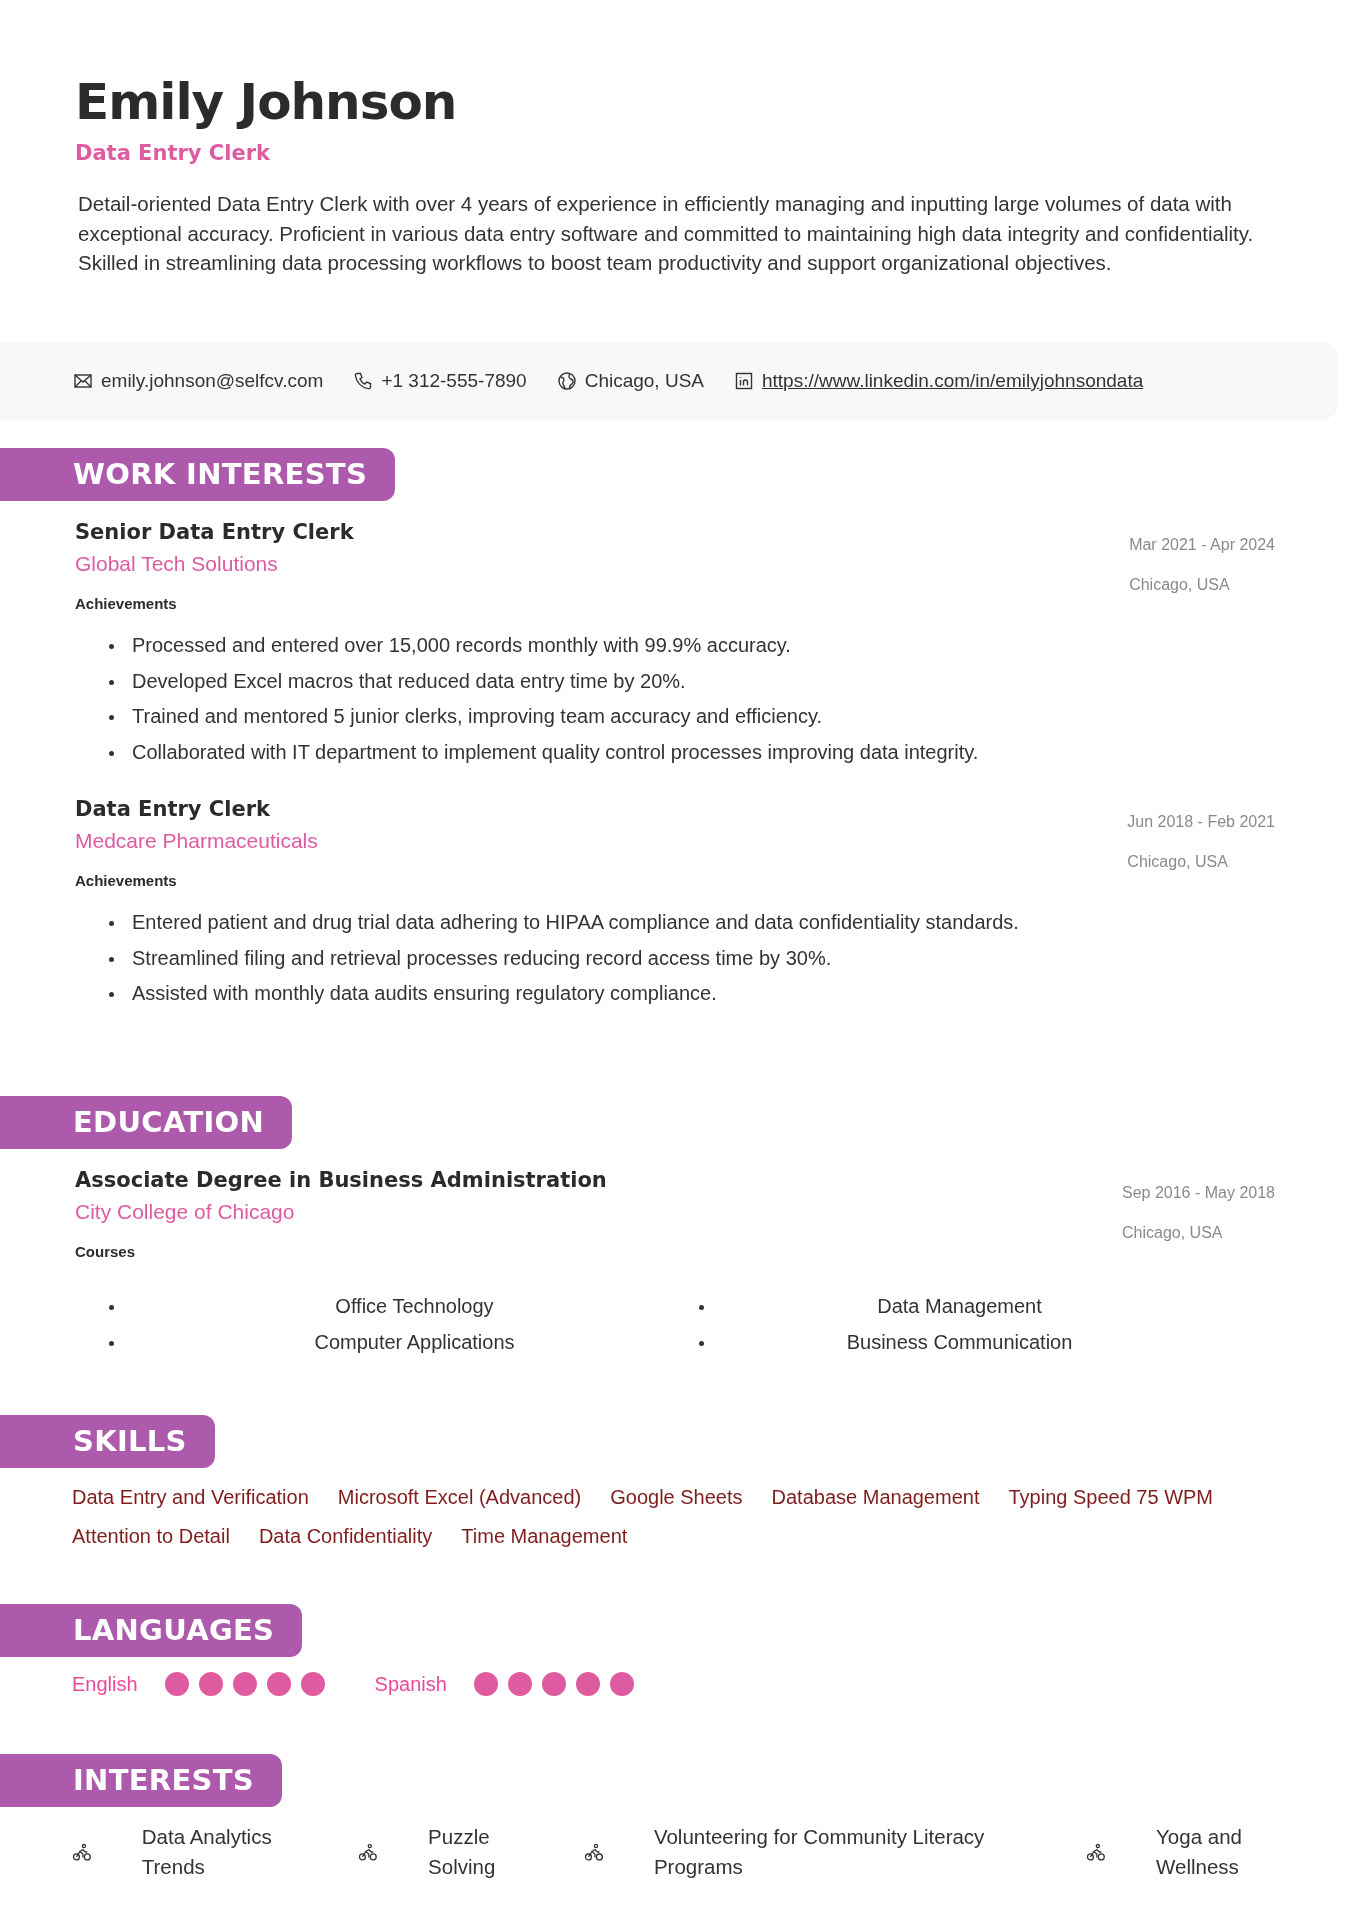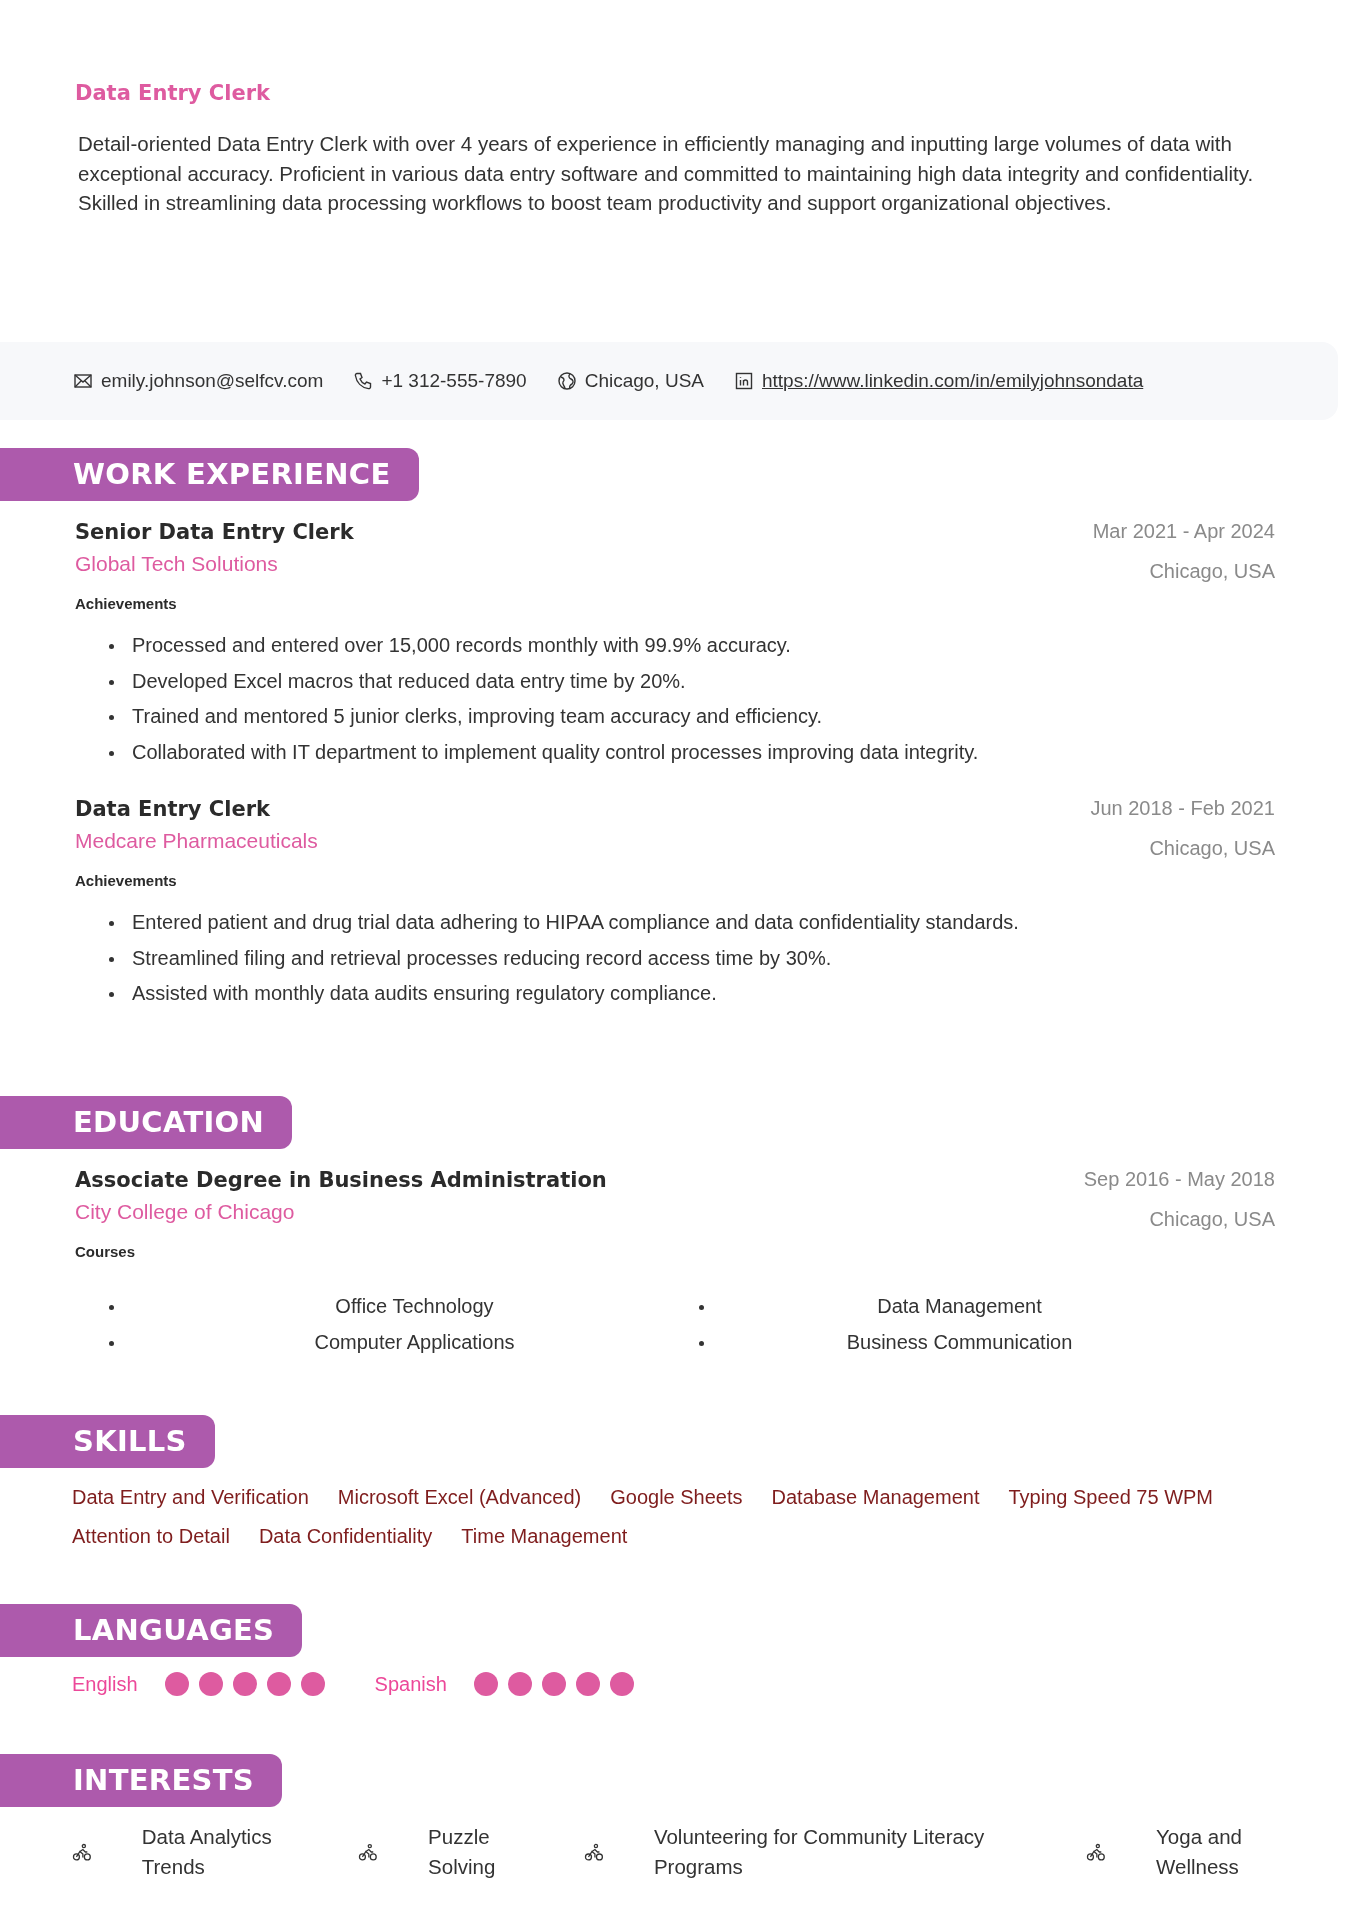--- a/index.html
+++ b/index.html
@@ -65,22 +65,22 @@
     letter-spacing: 0.3px;
   }
 
   .entry { position: absolute; left: 75px; width: 1200px; }
   .entry-role {
     font-family: "DejaVu Sans", sans-serif;
     font-weight: bold; font-size: 21px; color: #2b2b2b; line-height: 28px;
   }
   .entry-org { font-size: 21px; color: #de5ba0; line-height: 28px; margin-top: 4px; }
   .entry-meta {
-    position: absolute; right: 0; top: 2px;
-    text-align: right; color: #8a8a8a; font-size: 20px; line-height: 22px;
+    position: absolute; right: 0; top: 16px;
+    text-align: left; color: #8a8a8a; font-size: 16px; line-height: 22px;
   }
   .entry-meta .loc { margin-top: 18px; }
   .sub-heading { font-size: 15px; color: #2b2b2b; font-weight: bold; margin-top: 14px; line-height: 24px; }
   ul.bullets { list-style: none; margin-top: 12px; margin-left: 32px; }
   ul.bullets li { font-size: 20px; line-height: 35.5px; color: #333; position: relative; padding-left: 25px; }
   ul.bullets li::before {
     content: ""; position: absolute; left: 2px; top: 16px;
     width: 5px; height: 5px; background: #333; border-radius: 50%;
   }
   .courses {
@@ -109,20 +109,21 @@
     position: absolute; left: 72px; top: 1822px;
     display: flex; font-size: 20.5px; color: #333; line-height: 30px;
   }
   .interest { display: flex; align-items: center; margin-right: 30px; gap: 44px; }
   .interest svg { width: 21px; height: 21px; margin-right: 6px; }
 </style>
 </head>
 <body>
 
 <div class="header">
+  <div class="name">Emily Johnson</div>
   <div class="title">Data Entry Clerk</div>
   <div class="summary">Detail-oriented Data Entry Clerk with over 4 years of experience in efficiently managing and inputting large volumes of data with exceptional accuracy. Proficient in various data entry software and committed to maintaining high data integrity and confidentiality. Skilled in streamlining data processing workflows to boost team productivity and support organizational objectives.</div>
 </div>
 
 <div class="contact-bar">
   <div class="contact-item">
     <svg viewBox="0 0 20 20" fill="none" stroke="#333" stroke-width="1.4">
       <rect x="2" y="4" width="16" height="12"></rect>
         <path d="M2 4 L10 11 L18 4 M2 16 L8 10 M18 16 L12 10"></path>
     </svg>
@@ -143,21 +144,21 @@
   </div>
   <div class="contact-item">
     <svg viewBox="0 0 20 20" fill="none" stroke="#333" stroke-width="1.4">
       <rect x="2.5" y="2.5" width="15" height="15"></rect>
       <path d="M6.5 9 L6.5 14.5 M6.5 6 L6.5 6.8 M9.5 14.5 L9.5 9 M9.5 11 C9.5 9.5 10.5 9 11.5 9 C12.8 9 13.5 9.8 13.5 11 L13.5 14.5"></path>
     </svg>
     <a>https://www.linkedin.com/in/emilyjohnsondata</a>
   </div>
 </div>
 
-<div class="section-pill" style="top:448px;">WORK EXPERIENCE</div>
+<div class="section-pill" style="top:448px;">WORK INTERESTS</div>
 
 <div class="entry" style="top:518px;">
   <div class="entry-role">Senior Data Entry Clerk</div>
   <div class="entry-org">Global Tech Solutions</div>
   <div class="entry-meta">
     <div>Mar 2021 - Apr 2024</div>
     <div class="loc">Chicago, USA</div>
   </div>
   <div class="sub-heading">Achievements</div>
   <ul class="bullets">

